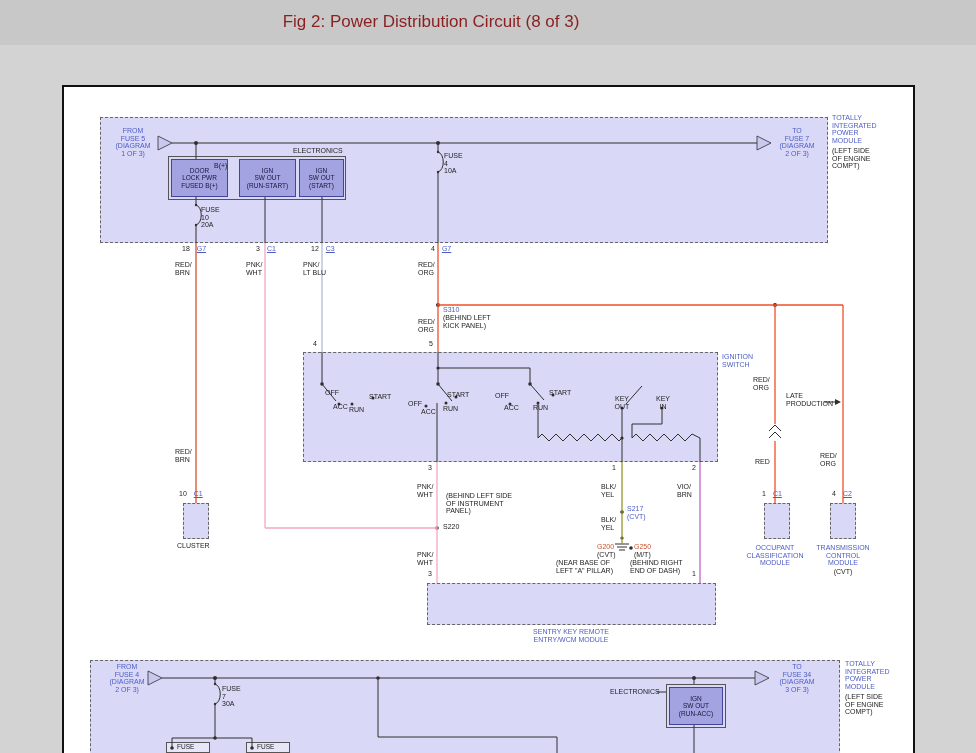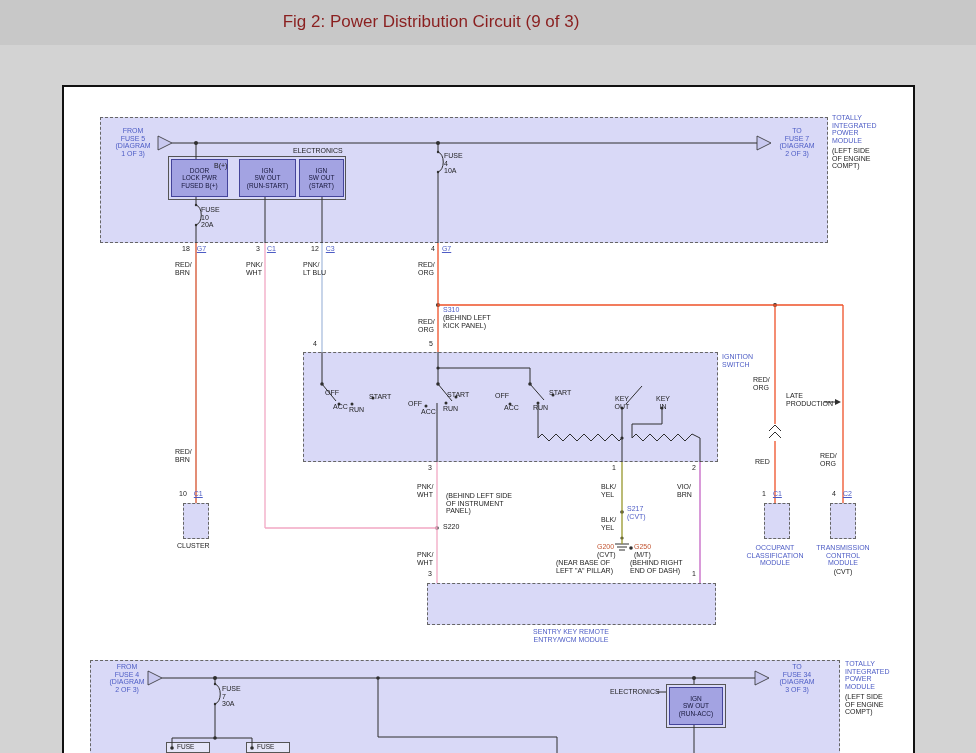--- a/index.html
+++ b/index.html
@@ -22,21 +22,21 @@
   .blue{color:#4d5cc5;}
   .org{color:#c25532;}
   .ctr{text-align:center;}
   .pin{display:flex;gap:7px;white-space:nowrap;}
   .cc{text-decoration:underline;color:#4d5cc5;}
 </style>
 </head>
 <body>
 
 <div id="header">
-  <div id="title">Fig 2: Power Distribution Circuit (9 of 3)</div>
+  <div id="title">Fig 2: Power Distribution Circuit (8 of 3)</div>
 </div>
 
 <div id="sheet"></div>
 
 <div class="box" style="left:100px;top:117px;width:728px;height:126px;"></div>
 <div class="solidbox" style="left:168px;top:156px;width:178px;height:44px;"></div>
 <div class="pbox" style="left:171px;top:159px;width:57px;height:38px;">DOOR
 LOCK PWR
 FUSED B(+)</div>
 <div class="pbox" style="left:239px;top:159px;width:57px;height:38px;">IGN

